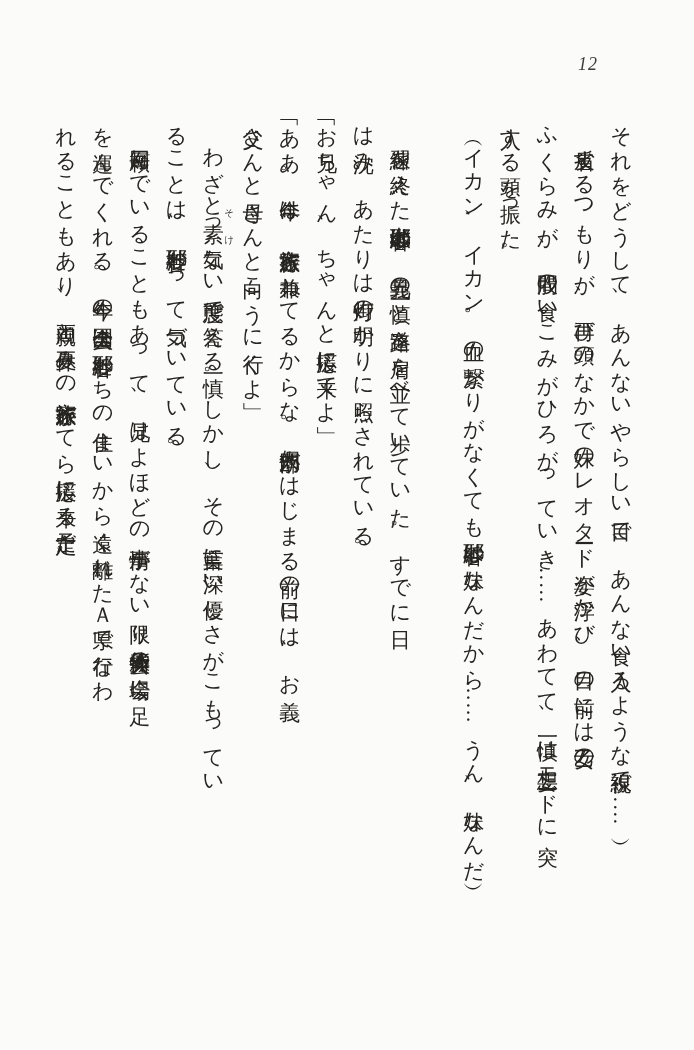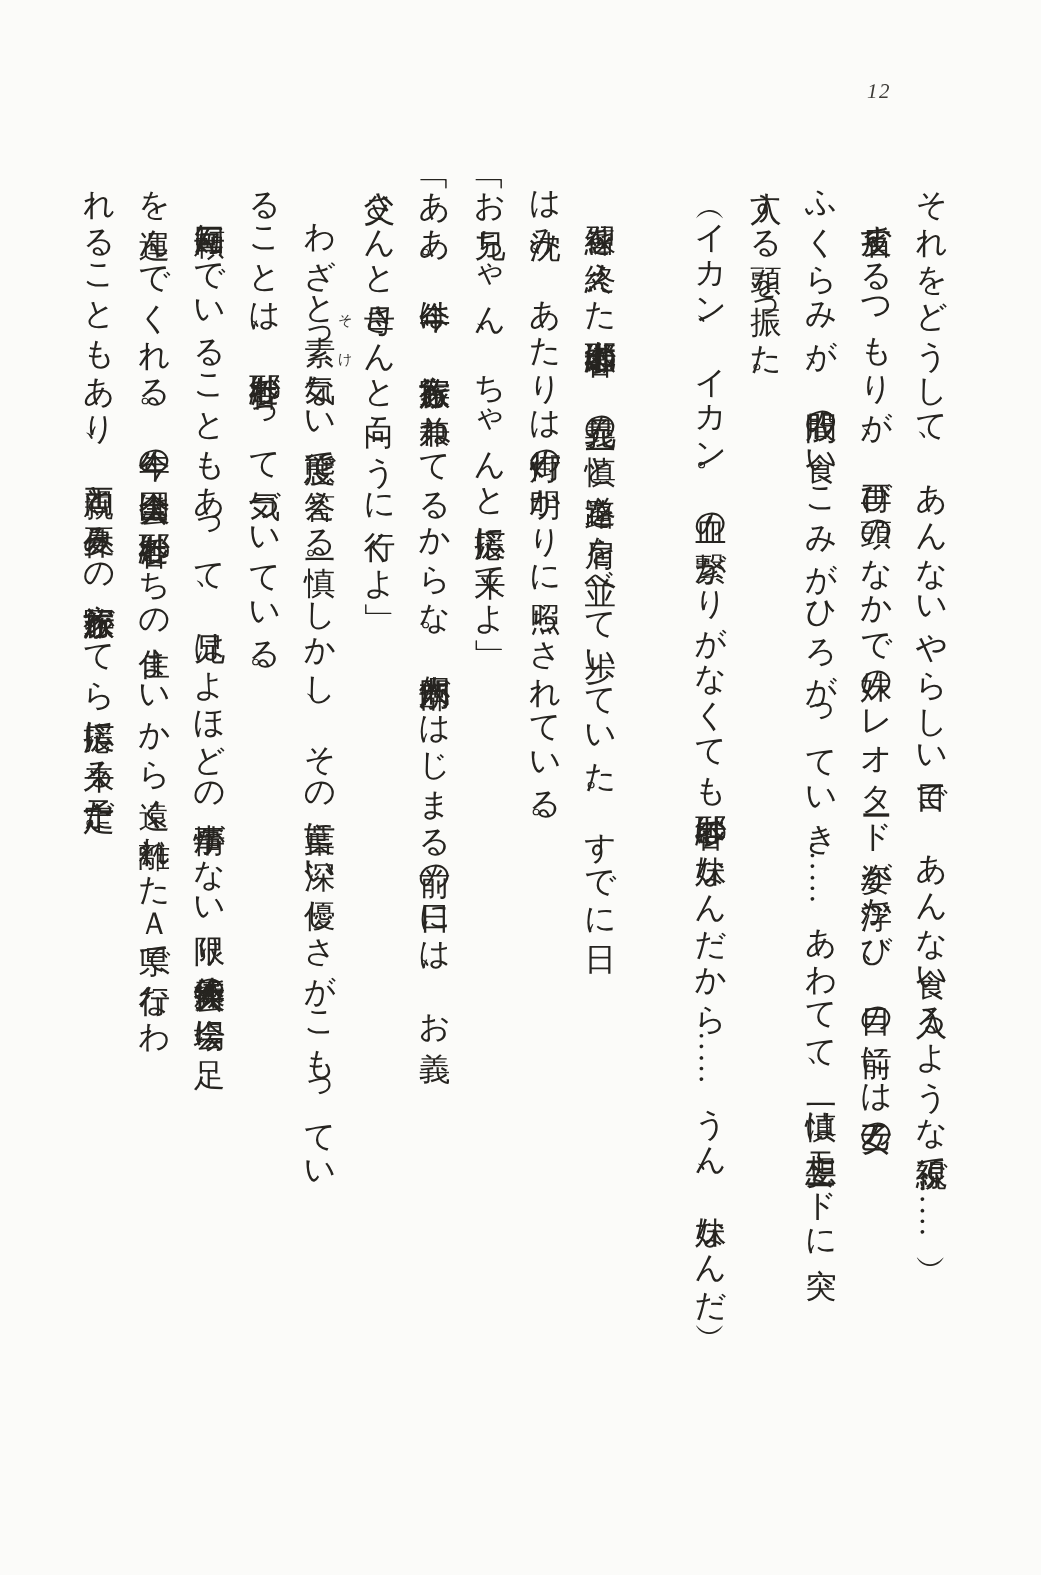--- a/index.html
+++ b/index.html
@@ -13,21 +13,21 @@
     height: 1050px;
     background: #fbfbf9;
     overflow: hidden;
     font-family: "Liberation Serif", "DejaVu Serif", serif;
     color: #262420;
   }
   .page-number {
     position: absolute;
     top: 54px;
     left: 578px;
-    font-size: 14px;
+    font-size: 18px;
     font-style: italic;
     color: #3c3a36;
     letter-spacing: 1px;
   }
   .text-block {
     position: absolute;
     top: 112px;
     right: 55px;
     height: 840px;
     writing-mode: vertical-rl;

